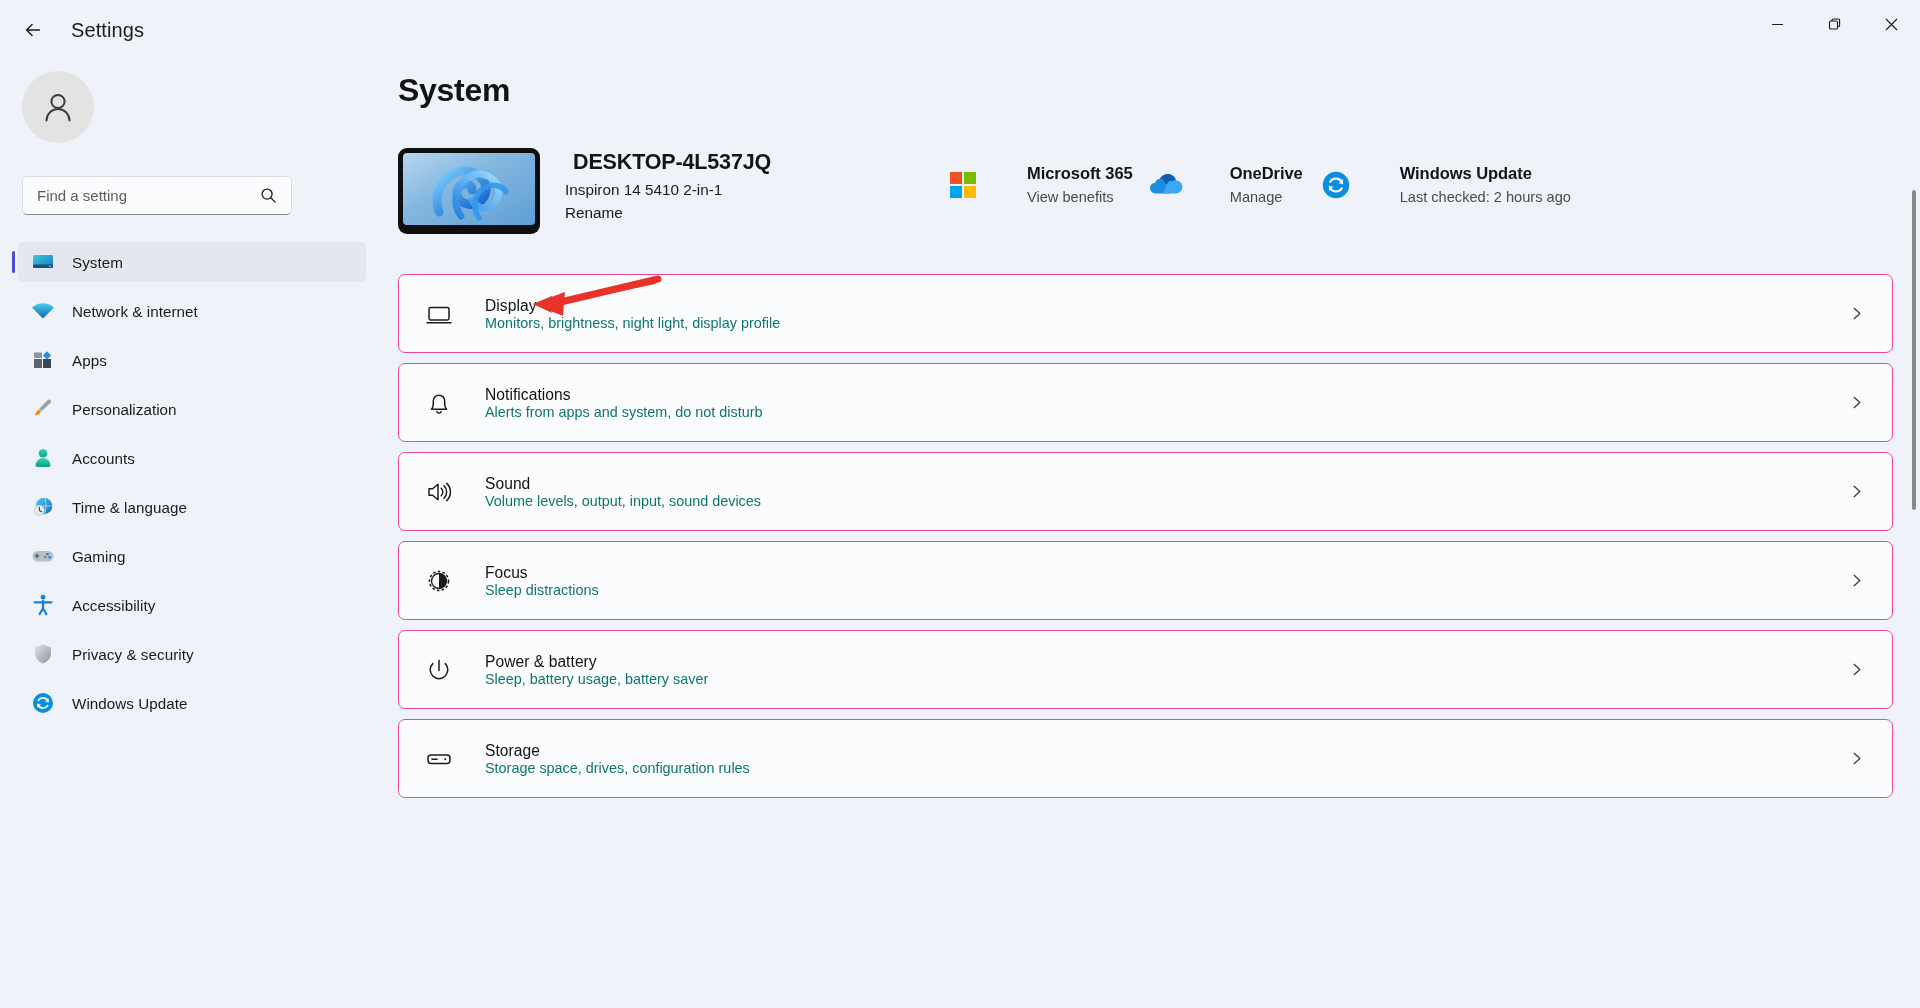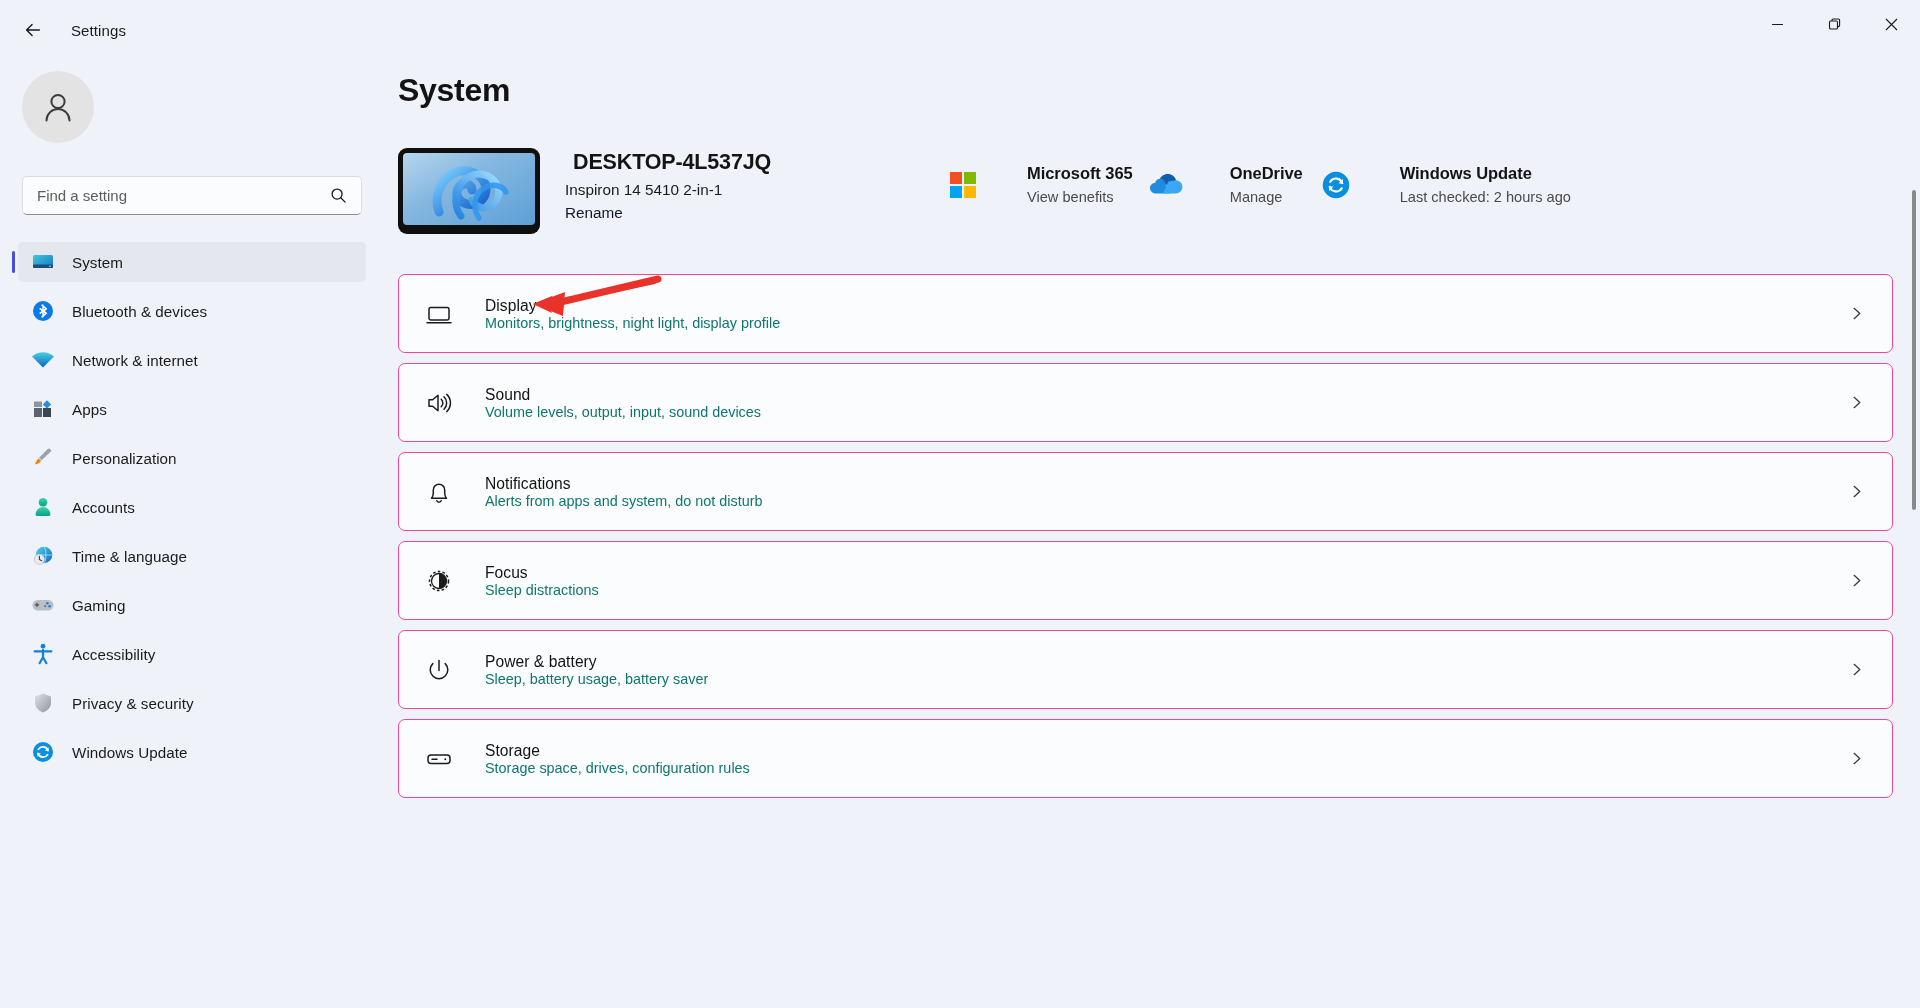--- a/index.html
+++ b/index.html
@@ -15,42 +15,42 @@
   .titlebar {
     position: absolute; top: 0; left: 0; width: 1920px; height: 60px;
     display: flex; align-items: center;
   }
   .back-btn {
     width: 40px; height: 40px; margin-left: 13px;
     display: flex; align-items: center; justify-content: center;
     border-radius: 5px; cursor: pointer;
   }
   .title-text {
-    margin-left: 18px; font-size: 15px; color: #1b1b1b; letter-spacing: .1px;
+    margin-left: 18px; font-size: 20px; color: #1b1b1b; letter-spacing: .1px;
   }
   .win-controls {
     position: absolute; right: 0; top: 0; height: 48px; display: flex;
   }
   .win-btn {
     width: 57px; height: 48px; display: flex; align-items: center; justify-content: center;
     cursor: pointer; color: #1b1b1b;
   }
 
   
   .sidebar {
     position: absolute; left: 0; top: 60px; width: 392px; height: 948px;
   }
   .avatar {
     position: absolute; left: 22px; top: 11px;
     width: 72px; height: 72px; border-radius: 50%;
     background: #e3e3e3; display: flex; align-items: center; justify-content: center;
   }
   .search-box {
     position: absolute; left: 22px; top: 116px;
-    width: 340px; height: 39px;
+    width: 270px; height: 39px;
     background: #fbfcfd; border: 1px solid #dadce0; border-bottom: 1px solid #8c8c8c;
     border-radius: 5px; display: flex; align-items: center;
   }
   .search-box input {
     flex: 1; border: none; outline: none; background: transparent;
     font-family: "Liberation Sans", sans-serif; font-size: 15px; color: #1b1b1b;
     padding-left: 14px;
   }
   .search-box input::placeholder { color: #5d5d5d; }
   .search-ico { padding-right: 14px; display: flex; align-items: center; color: #1b1b1b; }
@@ -194,30 +194,20 @@
                 </linearGradient>
               </defs>
             <rect x="2" y="5" width="20" height="13" rx="1.6" fill="url(#g-mon)"></rect>
             <rect x="2" y="14.6" width="20" height="3.4" rx="1" fill="#1b4f80"></rect>
             <circle cx="19" cy="16.3" r=".8" fill="#cfe8f7"></circle>
           </svg>
         </span>
         <span class="navlabel">System</span>
       </div>
 
-      <div class="navitem">
-        <span class="navicon">
-          <svg width="24" height="24" viewBox="0 0 24 24">
-            <circle cx="12" cy="12" r="10" fill="#0a7ae8"></circle>
-            <path d="M11 6.2l4.3 3.6L12 12.6V6.2zM11 17.8l4.3-3.6L12 11.4v6.4z" fill="none" stroke="#fff" stroke-width="1.5" stroke-linejoin="round"></path>
-            <path d="M8.7 9.4l6.6 5.2M8.7 14.6l6.6-5.2" stroke="#fff" stroke-width="1.5" fill="none"></path>
-          </svg>
-        </span>
-        <span class="navlabel">Bluetooth &amp; devices</span>
-      </div>
 
       <div class="navitem">
         <span class="navicon">
           <svg width="26" height="26" viewBox="0 0 26 26">
             <defs>
                 <linearGradient id="g-wifi" x1="0" y1="0" x2="0" y2="1">
                   <stop offset="0" stop-color="#49d0e0"></stop>
                   <stop offset="1" stop-color="#0b63c4"></stop>
                 </linearGradient>
               </defs>
@@ -429,46 +419,46 @@
         </span>
         <span class="chev">
           <svg width="15" height="15" viewBox="0 0 16 16" fill="none" stroke="currentColor" stroke-width="1.4" stroke-linecap="round" stroke-linejoin="round">
               <path d="M5.5 2.5l6 5.5-6 5.5"></path>
             </svg>
         </span>
       </div>
 
       <div class="card">
         <span class="card-ico">
+          <svg width="28" height="28" viewBox="0 0 28 28" fill="none" stroke="currentColor" stroke-width="1.5">
+            <path d="M6.5 20.2c1.3-1.5 1.8-2.7 1.8-5.2v-3.1a5.7 5.7 0 0 1 11.4 0V15c0 2.5.5 3.7 1.8 5.2H6.5z" stroke-linejoin="round"></path>
+            <path d="M11.8 22.6a2.3 2.3 0 0 0 4.4 0" stroke-linecap="round"></path>
+          </svg>
+        </span>
+        <span class="card-txt">
+          <div class="card-title">Notifications</div>
+          <div class="card-sub">Alerts from apps and system, do not disturb</div>
+        </span>
+        <span class="chev">
+          <svg width="15" height="15" viewBox="0 0 16 16" fill="none" stroke="currentColor" stroke-width="1.4" stroke-linecap="round" stroke-linejoin="round">
+              <path d="M5.5 2.5l6 5.5-6 5.5"></path>
+            </svg>
+        </span>
+      </div>
+
+      <div class="card">
+        <span class="card-ico">
           <svg width="28" height="28" viewBox="0 0 28 28" fill="none" stroke="currentColor" stroke-width="1.5" stroke-linejoin="round">
             <path d="M4 10.8h3.6L13 6.2v15.6l-5.4-4.6H4z" stroke-linecap="round"></path>
             <path d="M16.2 10.3a5 5 0 0 1 0 7.4M19 7.8a8.6 8.6 0 0 1 0 12.4M21.8 5.4a12 12 0 0 1 0 17.2" stroke-linecap="round"></path>
           </svg>
         </span>
         <span class="card-txt">
           <div class="card-title">Sound</div>
           <div class="card-sub">Volume levels, output, input, sound devices</div>
-        </span>
-        <span class="chev">
-          <svg width="15" height="15" viewBox="0 0 16 16" fill="none" stroke="currentColor" stroke-width="1.4" stroke-linecap="round" stroke-linejoin="round">
-              <path d="M5.5 2.5l6 5.5-6 5.5"></path>
-            </svg>
-        </span>
-      </div>
-
-      <div class="card">
-        <span class="card-ico">
-          <svg width="28" height="28" viewBox="0 0 28 28" fill="none" stroke="currentColor" stroke-width="1.5">
-            <path d="M6.5 20.2c1.3-1.5 1.8-2.7 1.8-5.2v-3.1a5.7 5.7 0 0 1 11.4 0V15c0 2.5.5 3.7 1.8 5.2H6.5z" stroke-linejoin="round"></path>
-            <path d="M11.8 22.6a2.3 2.3 0 0 0 4.4 0" stroke-linecap="round"></path>
-          </svg>
-        </span>
-        <span class="card-txt">
-          <div class="card-title">Notifications</div>
-          <div class="card-sub">Alerts from apps and system, do not disturb</div>
         </span>
         <span class="chev">
           <svg width="15" height="15" viewBox="0 0 16 16" fill="none" stroke="currentColor" stroke-width="1.4" stroke-linecap="round" stroke-linejoin="round">
               <path d="M5.5 2.5l6 5.5-6 5.5"></path>
             </svg>
         </span>
       </div>
 
       <div class="card">
         <span class="card-ico">

